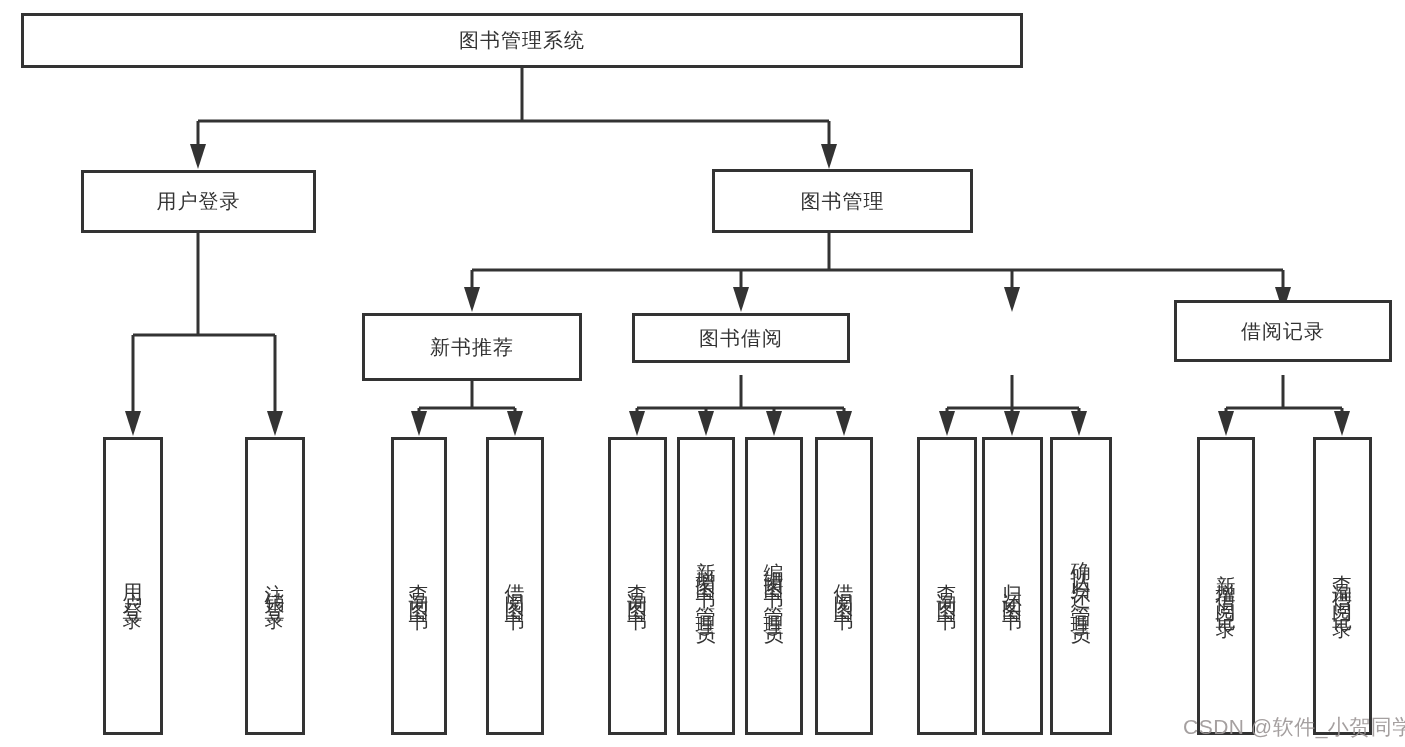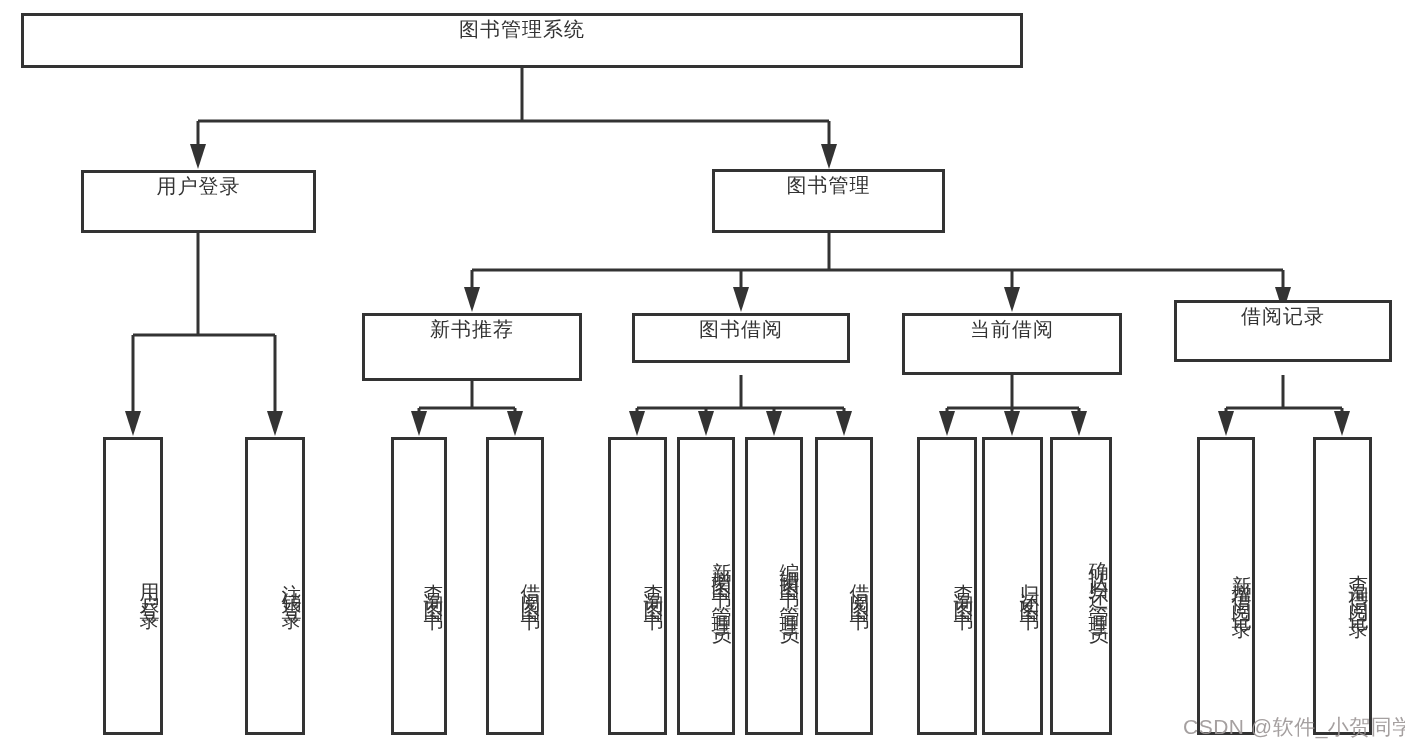--- a/index.html
+++ b/index.html
@@ -10,21 +10,21 @@
     position:relative;
     overflow:hidden;
   }
   .stage{position:absolute;left:0;top:0;width:1405px;height:747px;}
   svg.wires{position:absolute;left:0;top:0;z-index:0;}
   .node{
     position:absolute;
     box-sizing:border-box;
     border:3px solid #333333;
     background:#ffffff;
-    display:flex;align-items:flex-start;justify-content:center;
+    display:flex;align-items:center;justify-content:center;
     color:#333333;
     z-index:1;
   }
   .h-node{font-size:20px;letter-spacing:1px;}
   .v-node{
     writing-mode:vertical-rl;
     text-orientation:mixed;
     font-size:20px;
     letter-spacing:9px;
     line-height:1;
@@ -115,32 +115,29 @@
     </g>
   </svg>
 
   <div class="node h-node" style="left:21px;top:13px;width:1002px;height:55px;">
     <span>图书管理系统</span>
   </div>
 
   <div class="node h-node" style="left:81px;top:170px;width:235px;height:63px;">
     <span>用户登录</span>
   </div>
-  <div class="node h-node" style="left:712px;top:169px;width:233px;height:64px;">
+  <div class="node h-node" style="left:712px;top:169px;width:261px;height:64px;">
     <span>图书管理</span>
   </div>
 
   <div class="node h-node" style="left:362px;top:313px;width:220px;height:68px;">
     <span>新书推荐</span>
   </div>
   <div class="node h-node" style="left:632px;top:313px;width:218px;height:50px;">
     <span>图书借阅</span>
-  </div>
-  <div class="node h-node" style="left:902px;top:313px;width:220px;height:62px;">
-    <span>当前借阅</span>
   </div>
   <div class="node h-node" style="left:1174px;top:300px;width:218px;height:62px;">
     <span>借阅记录</span>
   </div>
 
   <div class="node v-node" style="left:103px;top:437px;width:60px;height:298px;">
     <span>用户登录</span>
   </div>
   <div class="node v-node" style="left:245px;top:437px;width:60px;height:298px;">
     <span>注销登录</span>

